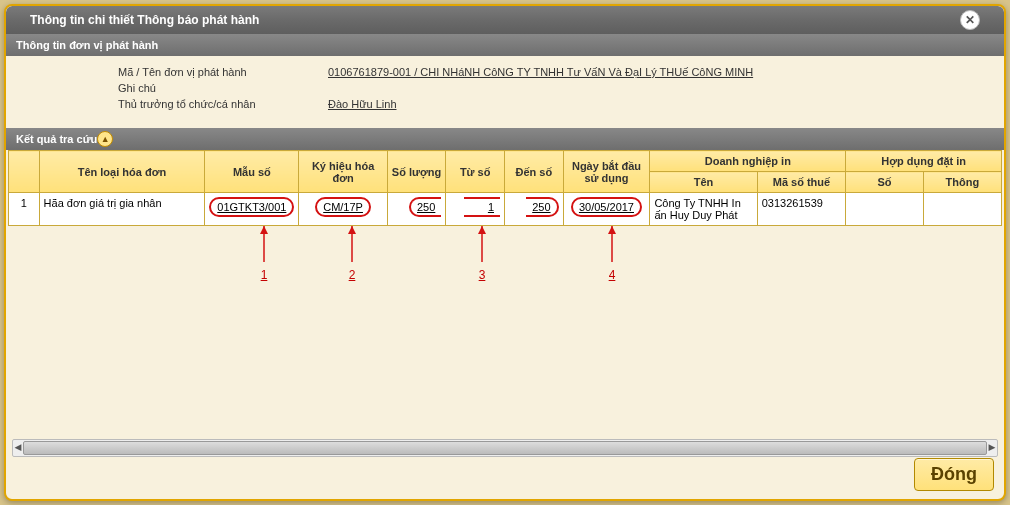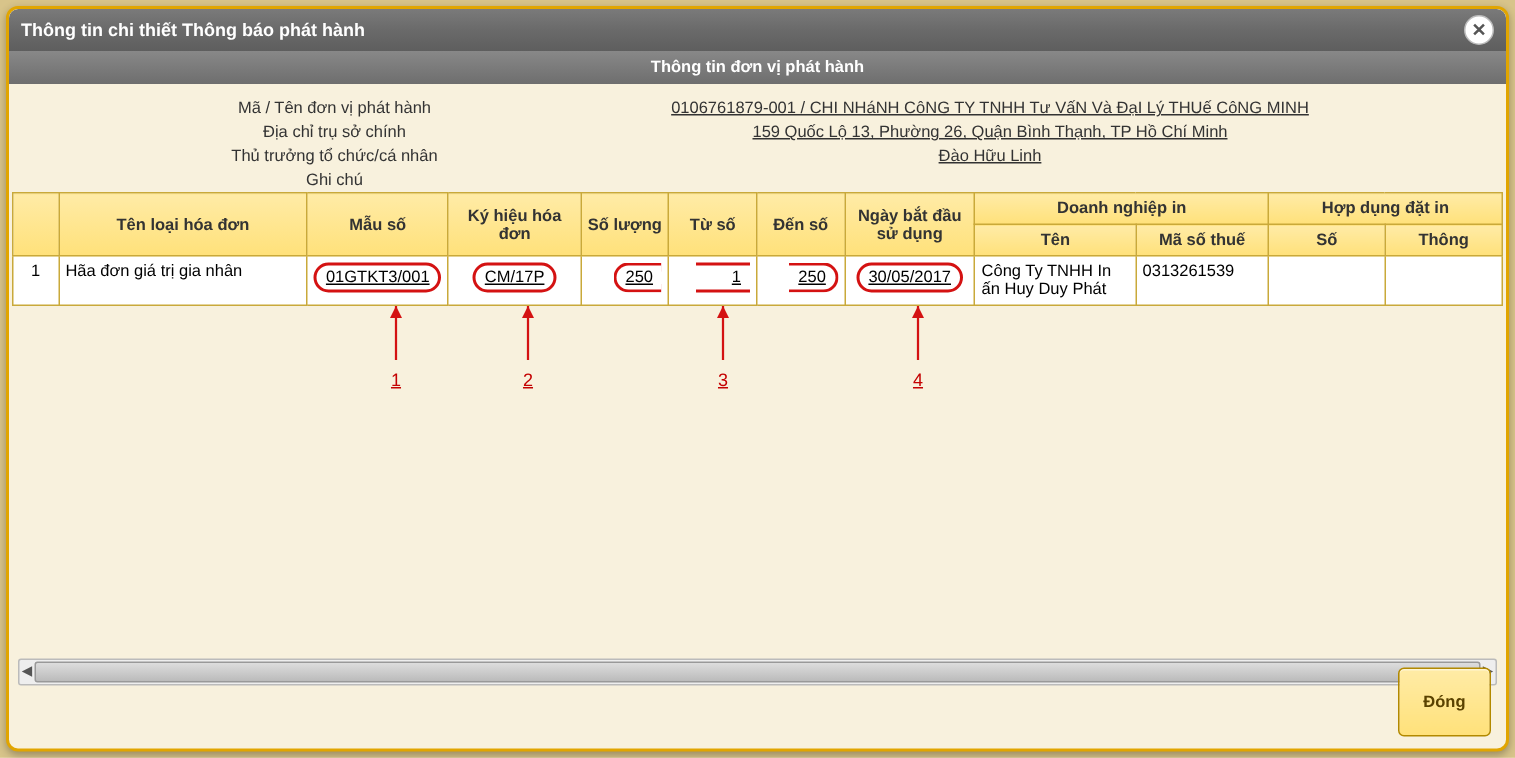--- a/index.html
+++ b/index.html
@@ -22,21 +22,21 @@
   border-radius: 8px;
   box-shadow: 0 2px 6px rgba(0,0,0,0.3);
   overflow: hidden;
 }
 .titlebar {
   height: 28px;
   background: linear-gradient(to bottom, #7a7a7a 0%, #6a6a6a 50%, #5e5e5e 100%);
   color: #fff;
   font-weight: bold;
   font-size: 12px;
-  padding: 0 8px;
+  padding: 0 24px;
   display: flex;
   align-items: center;
   justify-content: space-between;
   border-top-left-radius: 6px;
   border-top-right-radius: 6px;
 }
 .close-btn {
   width: 18px; height: 18px;
   background: #fff;
   border-radius: 50%;
@@ -51,37 +51,36 @@
 }
 .section-header {
   height: 22px;
   background: linear-gradient(to bottom, #888 0%, #6e6e6e 100%);
   color: #fff;
   font-weight: bold;
   font-size: 11px;
   padding: 0 10px;
   display: flex;
   align-items: center;
-  justify-content: center;
+  justify-content: flex-start;
 }
 .collapse-btn {
   width: 14px; height: 14px;
   background: #ffe58a;
   border: 1px solid #c28b00;
   border-radius: 50%;
   display: flex;
   align-items: center;
   justify-content: center;
   color: #7a5200;
   font-size: 9px;
   cursor: pointer;
 }
 .info-body {
-  padding: 8px 12px 0 12px;
-  text-align: center;
+  padding: 8px 12px 16px 12px;
 }
 .info-row {
   display: flex;
   padding: 2px 0;
 }
 .info-label {
   width: 210px;
   padding-left: 100px;
   color: #333;
 }
@@ -176,24 +175,24 @@
 .hscroll .arrowbtn.right { right: 0; }
 .footer {
   position: absolute;
   right: 10px;
   bottom: 8px;
 }
 .btn {
   background: linear-gradient(to bottom, #ffeba6, #ffe17a);
   border: 1px solid #b28900;
   border-radius: 4px;
-  padding: 16px 16px;
+  padding: 5px 16px;
   font-weight: bold;
   color: #5a4200;
-  font-size: 11px;
+  font-size: 18px;
   cursor: pointer;
   box-shadow: inset 0 1px 0 rgba(255,255,255,0.5);
 }
 </style>
 </head>
 <body>
 
 <div class="modal">
 
   <div class="titlebar">
@@ -204,33 +203,33 @@
   <div class="section-header">
     <span>Thông tin đơn vị phát hành</span>
   </div>
 
   <div class="info-body">
     <div class="info-row">
       <div class="info-label">Mã / Tên đơn vị phát hành</div>
       <div class="info-value">0106761879-001 / CHI NHáNH CôNG TY TNHH Tư VấN Và ĐạI Lý THUế CôNG MINH</div>
     </div>
     <div class="info-row">
-      <div class="info-label">Địa chỉ trụ sở chính</div>
-      <div class="info-value">159 Quốc Lộ 13, Phường 26, Quận Bình Thạnh, TP Hồ Chí Minh</div>
+      <div class="info-label">Ghi chú</div>
+      <div class="info-value"></div>
     </div>
     <div class="info-row">
       <div class="info-label">Thủ trưởng tổ chức/cá nhân</div>
       <div class="info-value">Đào Hữu Linh</div>
     </div>
-    <div class="info-row">
-      <div class="info-label">Ghi chú</div>
-      <div class="info-value"></div>
-    </div>
-  </div>
-
+  </div>
+
+  <div class="section-header">
+    <span>Kết quả tra cứu</span>
+    <div class="collapse-btn">▲</div>
+  </div>
 
   <div class="table-wrap">
     <table class="result">
       <thead>
         <tr>
           <th rowspan="2" style="width:22px"></th>
           <th rowspan="2" style="width:160px">Tên loại hóa đơn</th>
           <th rowspan="2" style="width:80px">Mẫu số</th>
           <th rowspan="2" style="width:80px">Ký hiệu hóa đơn</th>
           <th rowspan="2" style="width:50px">Số lượng</th>

